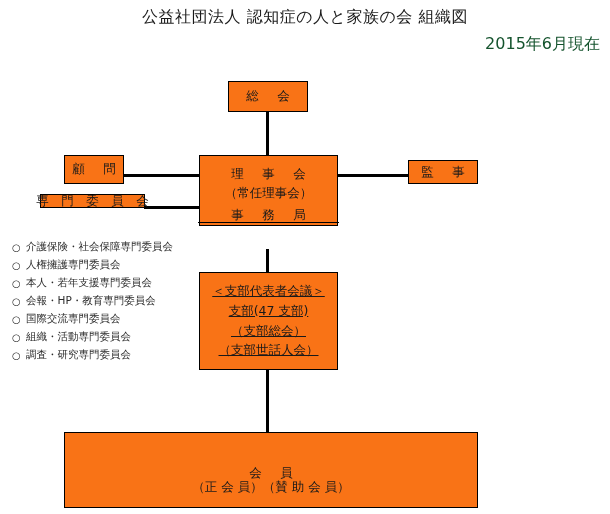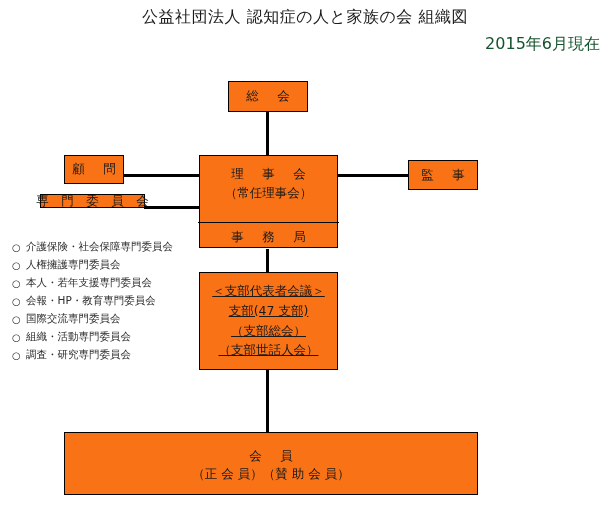--- a/index.html
+++ b/index.html
@@ -60,52 +60,52 @@
   .node .line {
     display: block;
     white-space: nowrap;
   }
   .mid-sp  { letter-spacing: 3px; text-indent: 3px; }
 
   
   #box-general-meeting { left: 228px; top: 81px;  width: 80px;  height: 31px; }
 
   #box-board {
-    left: 199px; top: 155px; width: 139px; height: 93px;
+    left: 199px; top: 155px; width: 139px; height: 71px;
     justify-content: flex-start;
     padding-top: 9px;
   }
   #box-board .sub-divider {
     position: absolute;
     left: -1.6px;
     right: -1.6px;
     top: 66px;
     border-top: 1.6px solid #000000;
   }
   #box-board .secretariat {
     position: absolute;
     left: 0; right: 0; top: 66px; bottom: 0;
     display: flex; align-items: flex-end; justify-content: center;
   }
 
   #box-advisor   { left: 45px;  top: 155px; width: 60px;  height: 29px; margin-left: 19px; }
   #box-committee { left: 40px;  top: 194px; width: 105px; height: 14px; }
-  #box-auditor   { left: 408px; top: 160px; width: 70px;  height: 30px; }
+  #box-auditor   { left: 408px; top: 160px; width: 70px;  height: 24px; }
 
   #box-branch {
     left: 199px; top: 272px; width: 139px; height: 98px;
     justify-content: center;
     gap: 1px;
     text-decoration: underline;
   }
 
   #box-members {
-    left: 64px; top: 432px; width: 414px; height: 63px;
-    justify-content: flex-start;
-    padding-top: 14px;
+    left: 64px; top: 432px; width: 414px; height: 76px;
+    justify-content: center;
+    padding-top: 6px;
   }
   #box-members .members-sub {
     position: absolute;
     left: 0; right: 0; bottom: 10px;
     text-align: center;
   }
 
   
   .conn {
     position: absolute;

